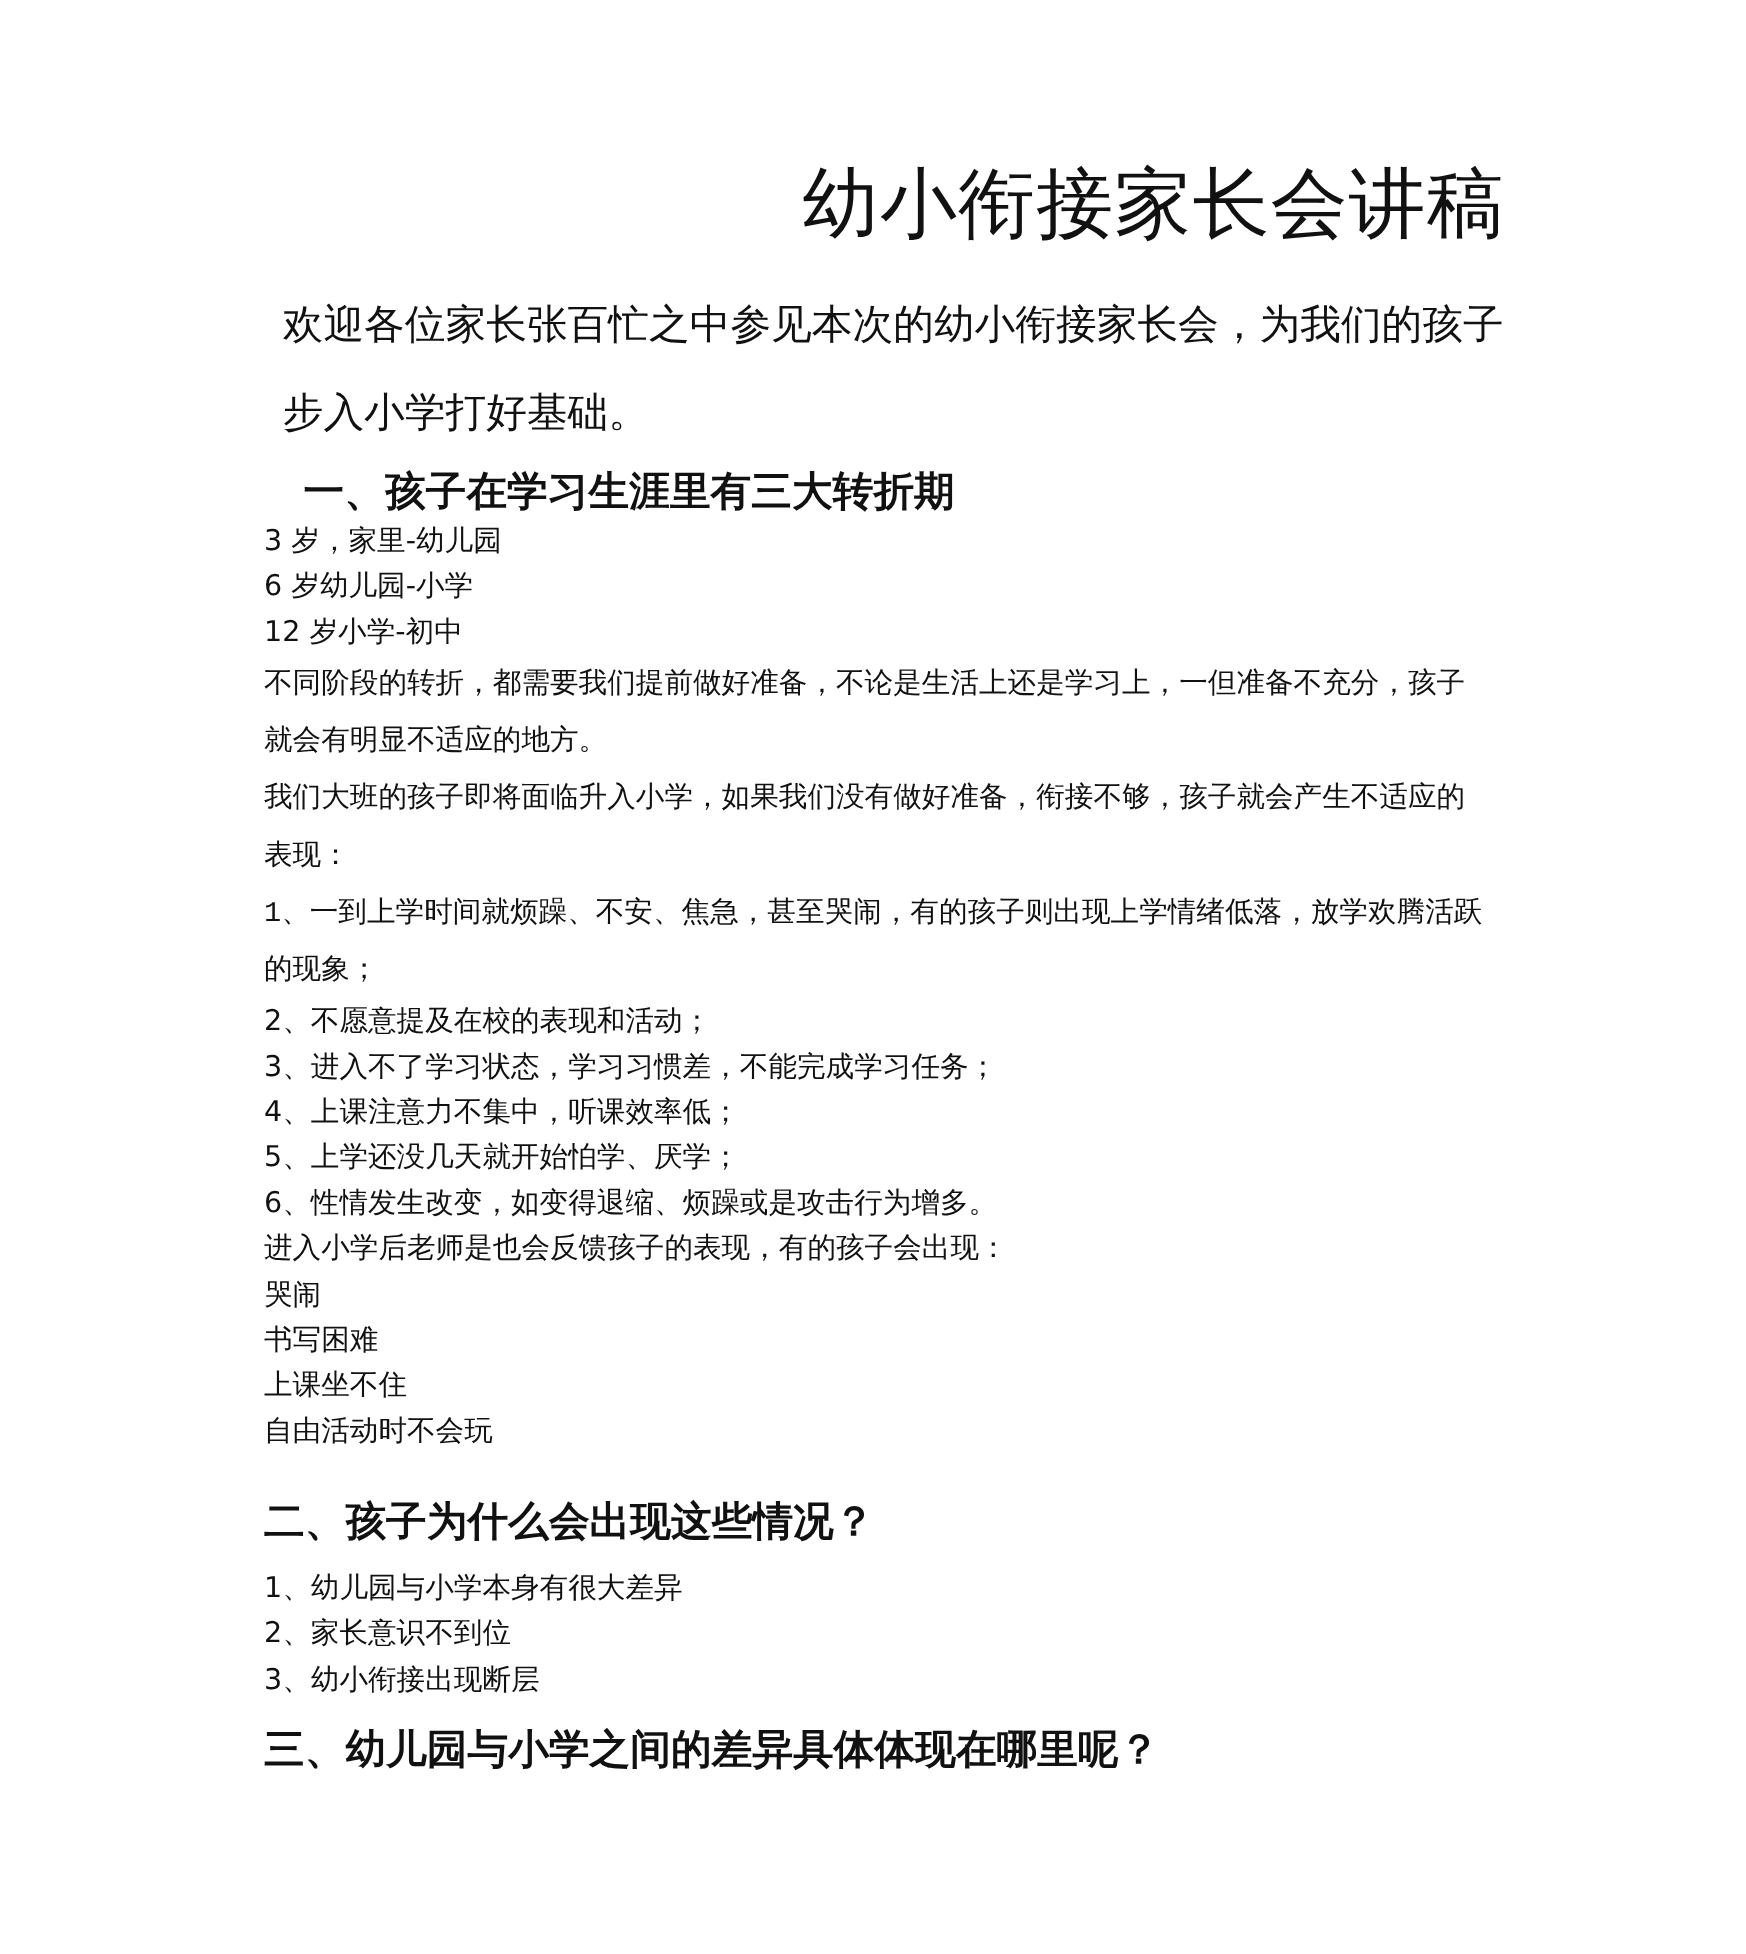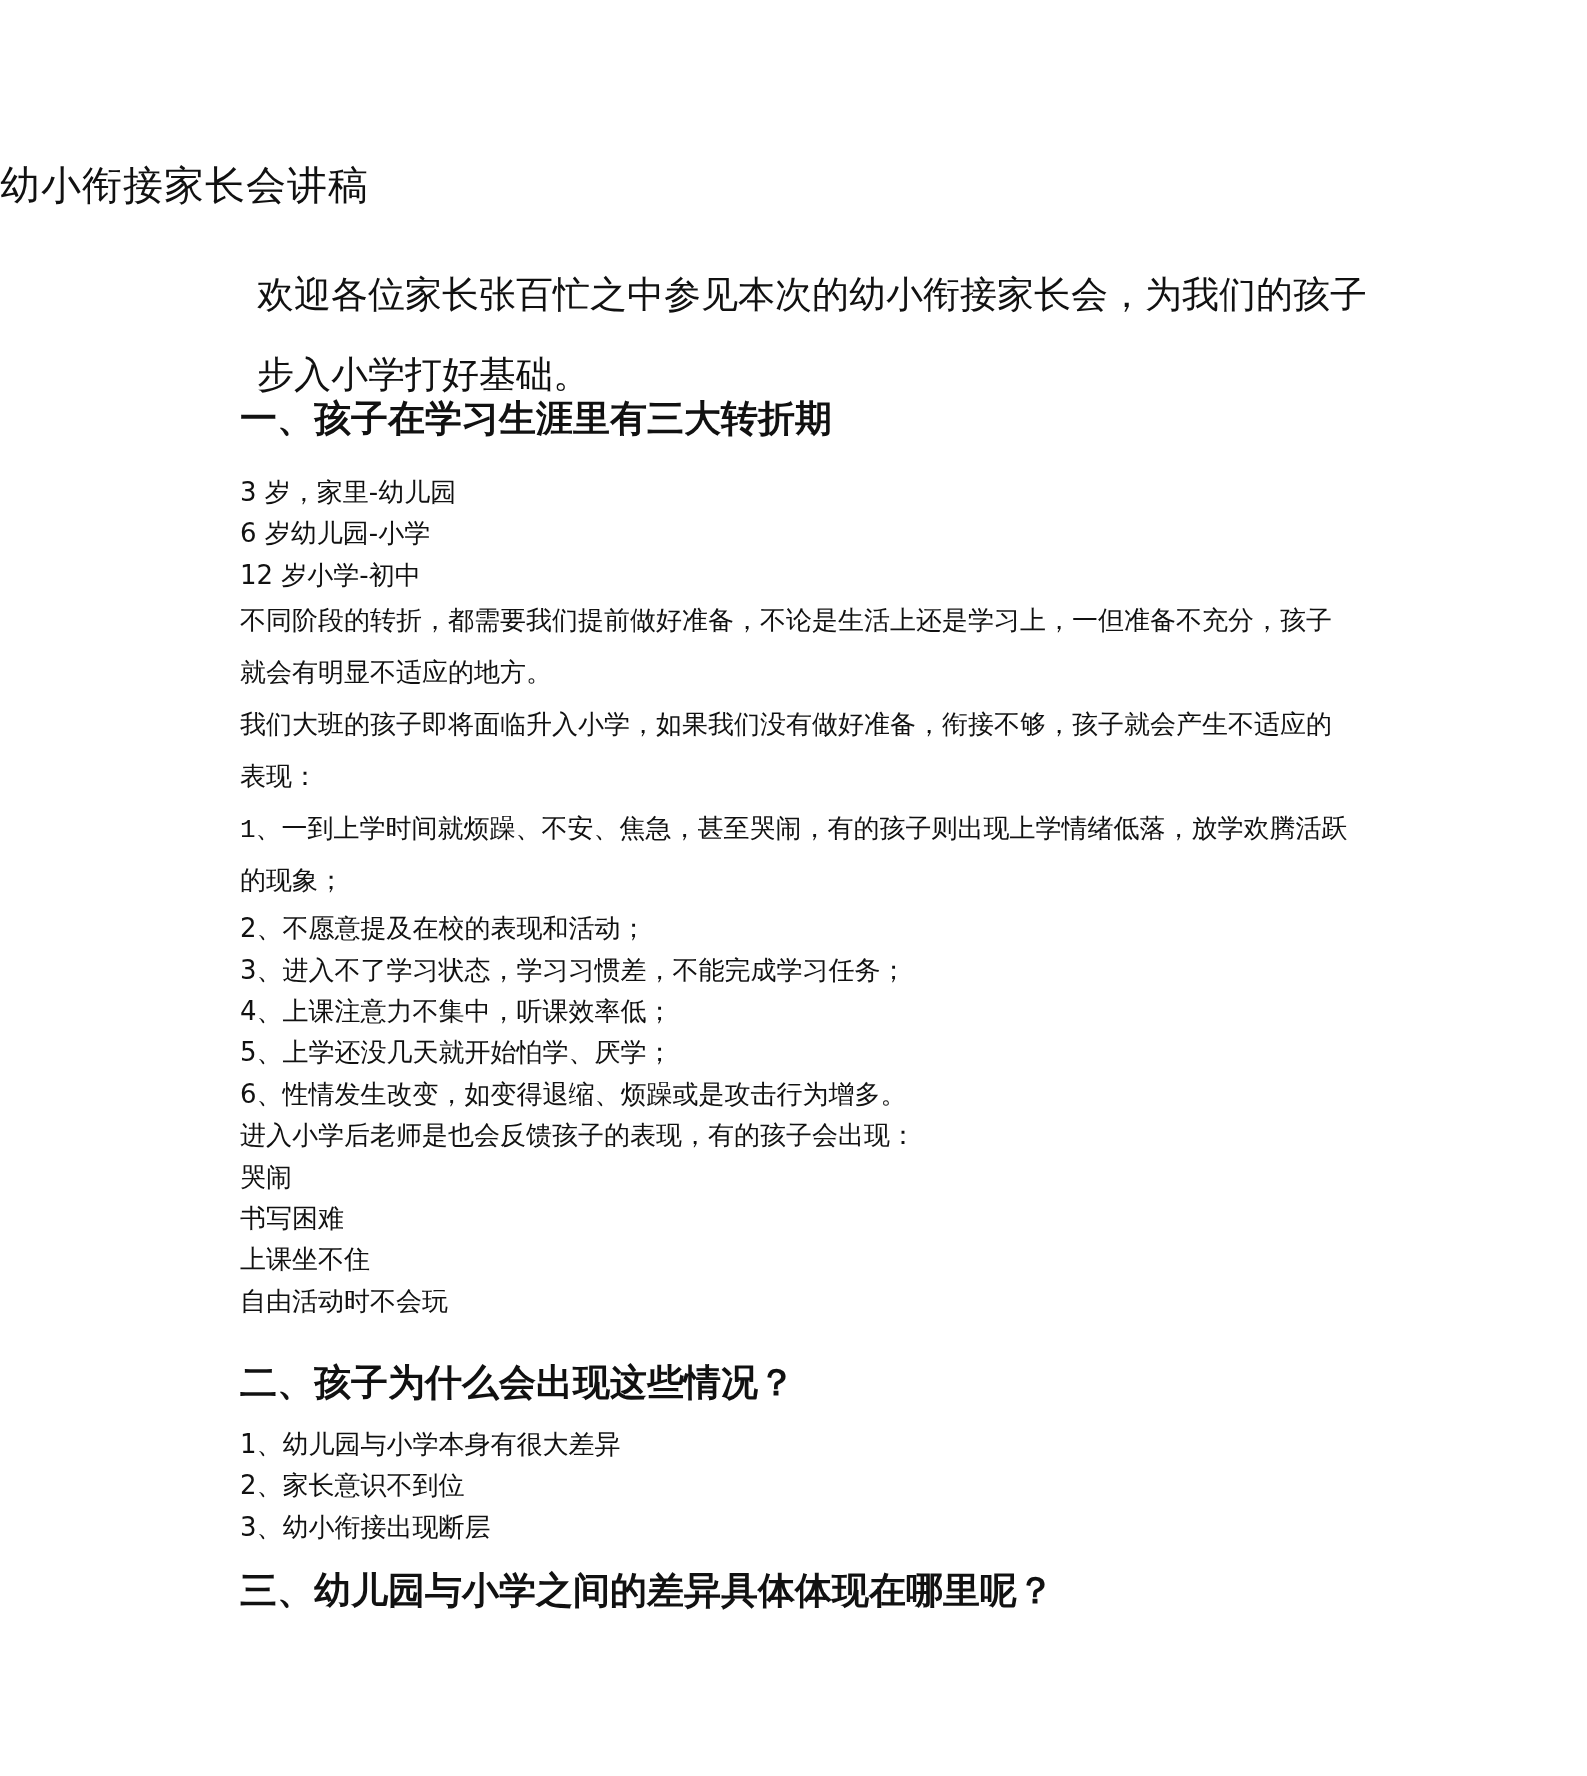--- a/index.html
+++ b/index.html
@@ -21,22 +21,22 @@
       top: 0;
       width: 1587px;
       height: 1776px;
       background: #ffffff;
     }
     .title {
       position: absolute;
       left: 0;
       width: 1368px;
       top: 150px;
-      text-align: left;
-      font-size: 40px;
+      text-align: right;
+      font-size: 70px;
       line-height: 70px;
       font-weight: normal;
       letter-spacing: 1px;
       margin: 0;
     }
     .intro {
       position: absolute;
       left: 240px;
       width: 1110px;
       top: 238px;
@@ -76,21 +76,21 @@
   </style>
 </head>
 <body>
 
 <div class="page">
 
   <h1 class="title">幼小衔接家长会讲稿</h1>
 
   <p class="intro">欢迎各位家长张百忙之中参见本次的幼小衔接家长会，为我们的孩子步入小学打好基础。</p>
 
-  <h2 class="h" style="top:393px;">一、孩子在学习生涯里有三大转折期</h2>
+  <h2 class="h" style="top:421px;margin-left:36px;">一、孩子在学习生涯里有三大转折期</h2>
 
   <div class="block" style="top:472px;">
     <div class="line">3 岁，家里-幼儿园</div>
     <div class="line">6 岁幼儿园-小学</div>
     <div class="line">12 岁小学-初中</div>
     <div class="para">不同阶段的转折，都需要我们提前做好准备，不论是生活上还是学习上，一但准备不充分，孩子就会有明显不适应的地方。</div>
     <div class="para">我们大班的孩子即将面临升入小学，如果我们没有做好准备，衔接不够，孩子就会产生不适应的表现：</div>
     <div class="para">1、一到上学时间就烦躁、不安、焦急，甚至哭闹，有的孩子则出现上学情绪低落，放学欢腾活跃的现象；</div>
     <div class="line">2、不愿意提及在校的表现和活动；</div>
     <div class="line">3、进入不了学习状态，学习习惯差，不能完成学习任务；</div>

